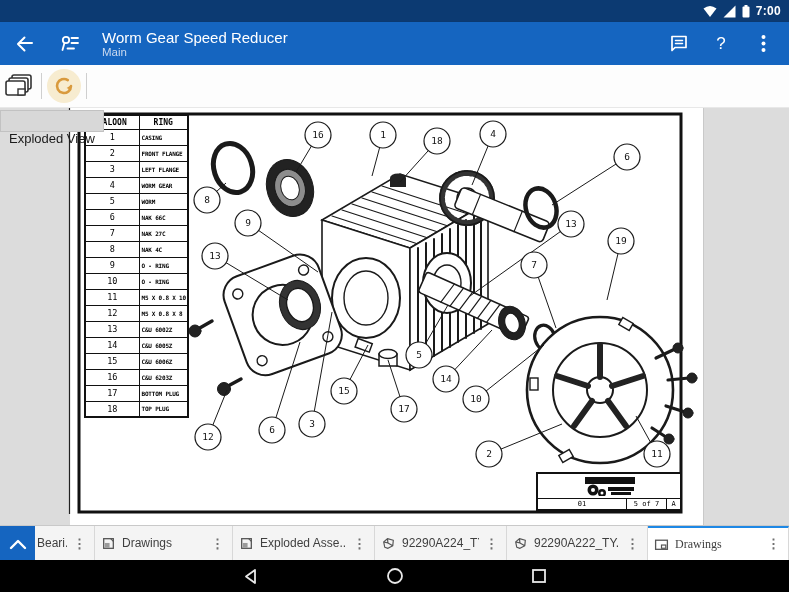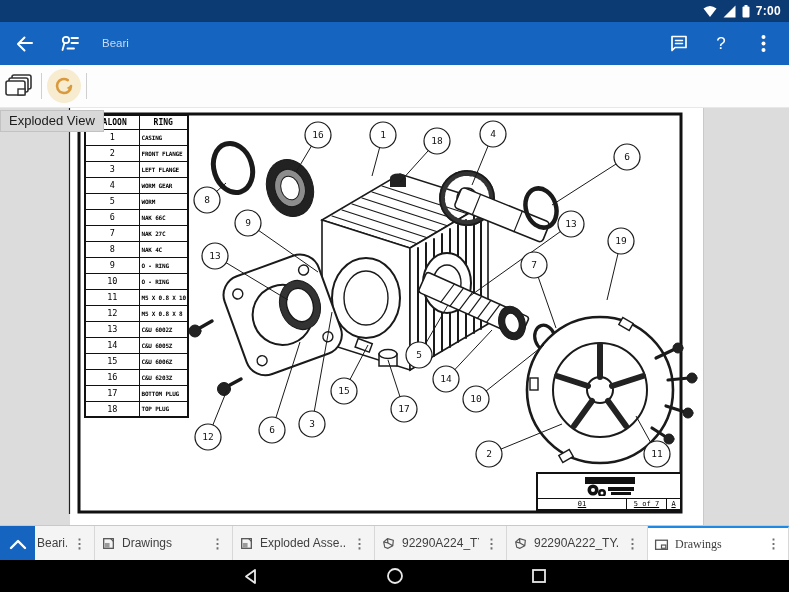--- a/index.html
+++ b/index.html
@@ -29,36 +29,36 @@
     display:flex; align-items:center; border-bottom:1px solid #e8e8e8; }
   .tb-btn { width:38px; height:38px; display:flex; align-items:center; justify-content:center; cursor:pointer; }
   .tb-sep { width:1px; height:26px; background:#cfcfcf; margin:0 3px; }
   .exp-bg { width:34px; height:34px; border-radius:50%; background:#f7ecd0; display:flex; align-items:center; justify-content:center; }
 
   
   .canvas { position:absolute; left:0; top:108px; width:789px; height:417px; background:#dcdcdc; }
   .dwg { position:absolute; left:0; top:0; }
 
   .tooltip { position:absolute; left:0; top:2px; height:22px; background:#d8d8d8; border:1px solid #c2c2c2;
-    color:#1b1b1b; font-size:13px; padding:2px 8px 0 8px; z-index:5; }
+    color:#1b1b1b; font-size:13px; padding:20px 8px 0 8px; z-index:5; }
 
   
   .pt-wrap { position:absolute; left:84px; top:6px; z-index:2; }
   table.pt { border-collapse:collapse; table-layout:fixed; background:#fff;
     font-family:"DejaVu Sans Mono", monospace; }
   table.pt th, table.pt td { border:1px solid #111; padding:0; overflow:hidden; white-space:nowrap; }
   table.pt { border:2px solid #111; }
   table.pt th { width:54px; height:14px; font-size:8px; font-weight:700; }
   table.pt th:last-child { width:49px; }
   table.pt td.num { text-align:center; font-size:8.5px; height:16px; }
   table.pt td.part { font-size:6px; font-weight:700; padding-left:2px; letter-spacing:-.2px; }
 
   
   .tb-block { position:absolute; left:536px; top:364px; width:146px; height:39px; background:#fff;
-    border:2px solid #111; z-index:2; font-family:"DejaVu Sans Mono", monospace;text-decoration:underline; }
+    border:2px solid #111; z-index:2; font-family:"DejaVu Sans Mono", monospace; }
   .tb-logo { height:24px; display:flex; align-items:center; justify-content:center; }
   .tb-row { height:11px; border-top:1px solid #111; display:flex; }
   .tb-cell { font-size:7px; display:flex; align-items:center; justify-content:center; border-right:1px solid #111; }
   .tb-cell:last-child { border-right:none; }
   .c1 { width:89px; } .c2 { width:40px; } .c3 { flex:1; }
 
   
   .tab-bar { position:absolute; left:0; top:525px; width:789px; height:35px; background:#f4f4f4;
     border-top:1px solid #c9c9c9; display:flex; align-items:stretch; }
   .collapse-btn { width:35px; height:35px; background:#1565c0; border:none; display:flex; align-items:center;
@@ -111,21 +111,22 @@
       </svg>
   </span>
   <span class="ab-btn ab-versions">
     <svg width="22" height="20" viewBox="0 0 22 20">
       <circle cx="7" cy="6" r="3.2" fill="none" stroke="#fff" stroke-width="1.8"></circle>
       <path d="M5.5 8.8 L3.5 16" stroke="#fff" stroke-width="1.8" fill="none" stroke-linecap="round"></path>
       <path d="M12.5 4 H19 M12.5 9 H19 M8.5 14.5 H15" stroke="#fff" stroke-width="1.8" stroke-linecap="round"></path>
     </svg>
   </span>
   <div class="titles">
-    <div class="s">Beari</div>
+    <div class="t">Worm Gear Speed Reducer</div>
+    <div class="s">Main</div>
   </div>
   <div class="ab-right">
     <span class="ab-btn">
       <svg width="20" height="19" viewBox="0 0 20 19">
         <path d="M3 2.5 h14 v11 h-11 l-3 3 Z" fill="none" stroke="#fff" stroke-width="1.7" stroke-linejoin="round"></path>
         <path d="M6.5 6.5 h7 M6.5 9.5 h7" stroke="#fff" stroke-width="1.5" stroke-linecap="round"></path>
       </svg>
     </span>
     <span class="ab-btn">
       <span class="help-q">?</span>

